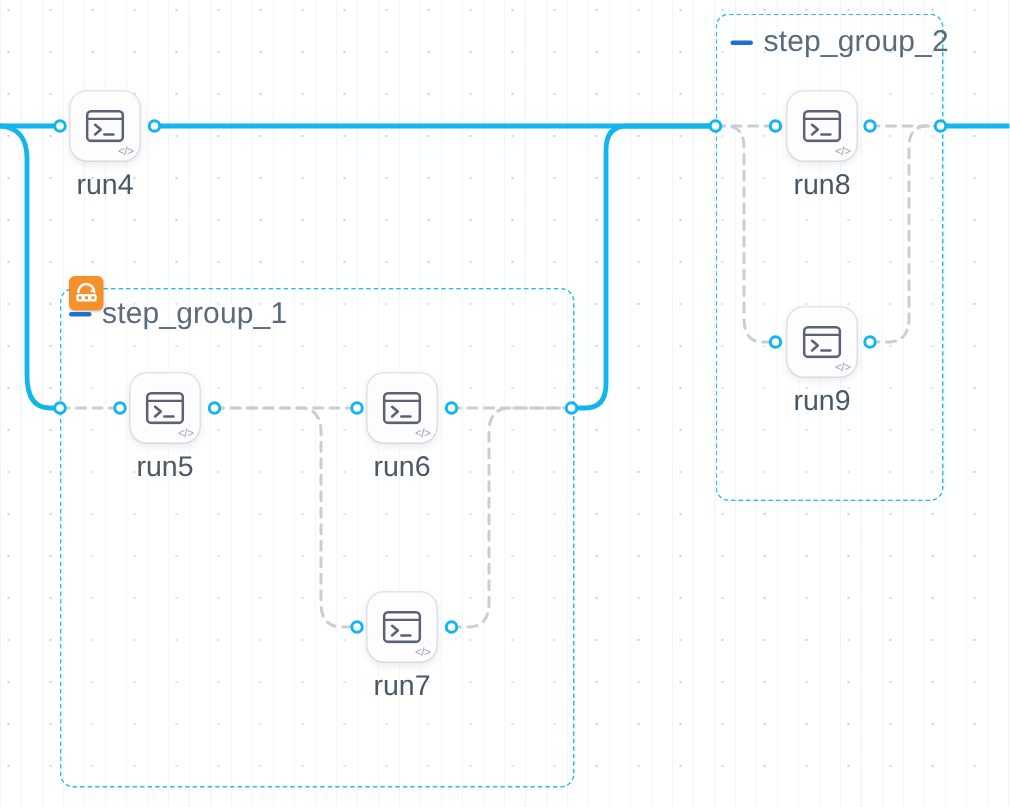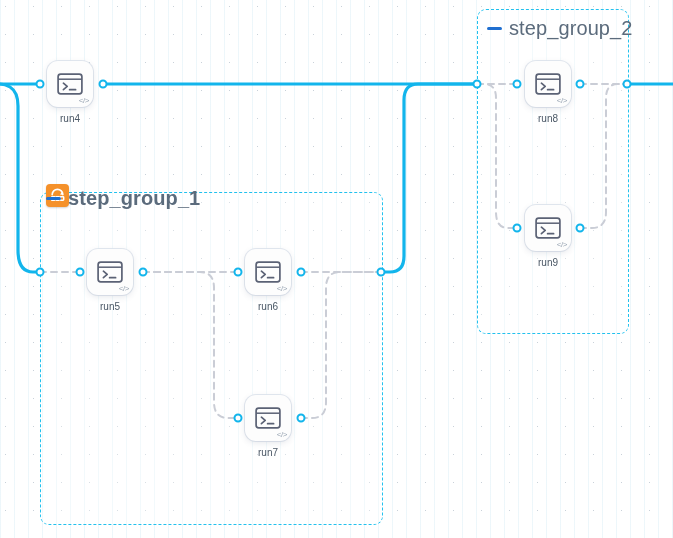--- a/index.html
+++ b/index.html
@@ -61,21 +61,21 @@
   .code-badge{
     position:absolute;right:4px;bottom:2px;
     font-size:8px;color:#9aa6b4;
     font-family:"Liberation Sans", sans-serif;
     line-height:1;
     letter-spacing:-.4px;
   }
   .node-label{
     position:absolute;
     top:52px;left:50%;transform:translateX(-50%);
-    font-size:10px;color:#4a5765;
+    font-size:19px;color:#4a5765;
     white-space:nowrap;
   }
   
   .port{
     position:absolute;
     width:9px;height:9px;border-radius:50%;
     background:#ffffff;
     border:2.2px solid #12b5ec;
     transform:translate(-50%,-50%);
     box-sizing:border-box;
@@ -128,21 +128,21 @@
   <div class="loop-badge" style="left:46px;top:184px;">
     <svg width="17" height="17" viewBox="0 0 17 17" aria-hidden="true">
       <path d="M3.2,7.6 A5.3,5.3 0 0 1 13.8,7.6" fill="none" stroke="#ffffff" stroke-width="1.7" stroke-linecap="round"></path>
       <path d="M13.3,4.6 L14.2,7.9 L11.0,7.4 Z" fill="#ffffff"></path>
       <rect x="2.6" y="9.7" width="3.5" height="3.6" rx="0.7" fill="none" stroke="#ffffff" stroke-width="1.5"></rect>
       <rect x="6.9" y="9.7" width="3.5" height="3.6" rx="0.7" fill="none" stroke="#ffffff" stroke-width="1.5"></rect>
       <rect x="11.2" y="9.7" width="3.5" height="3.6" rx="0.7" fill="none" stroke="#ffffff" stroke-width="1.5"></rect>
     </svg>
   </div>
 
-  <div class="group-label" style="left:46px;top:187px;font-weight:bold;">
+  <div class="group-label" style="left:46px;top:198px;">
     <span class="collapse-dash"></span>
     <span>step_group_1</span>
   </div>
 
   <div class="group" style="left:477px;top:9px;width:150px;height:323px;"></div>
 
   <div class="group-label" style="left:487px;top:17px;">
     <span class="collapse-dash"></span>
     <span>step_group_2</span>
   </div>

